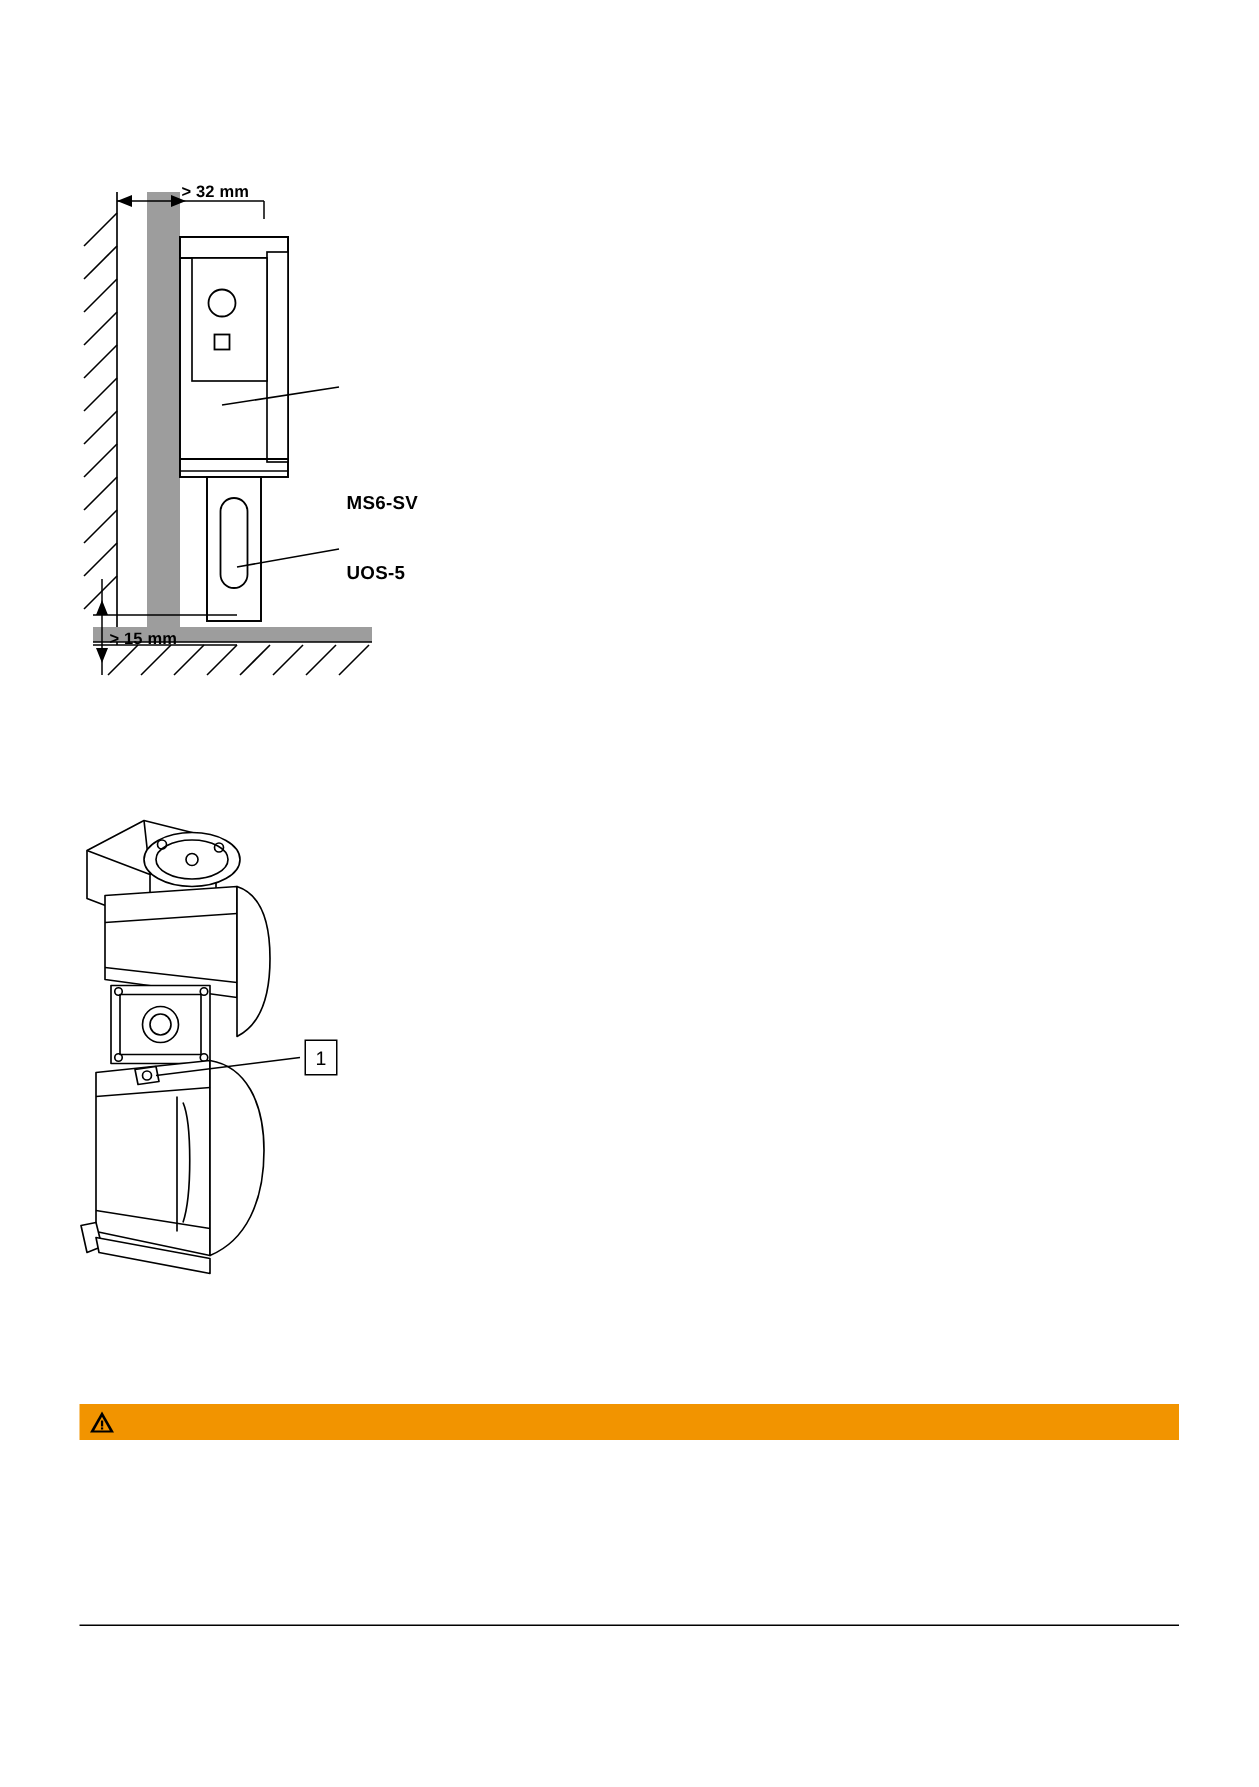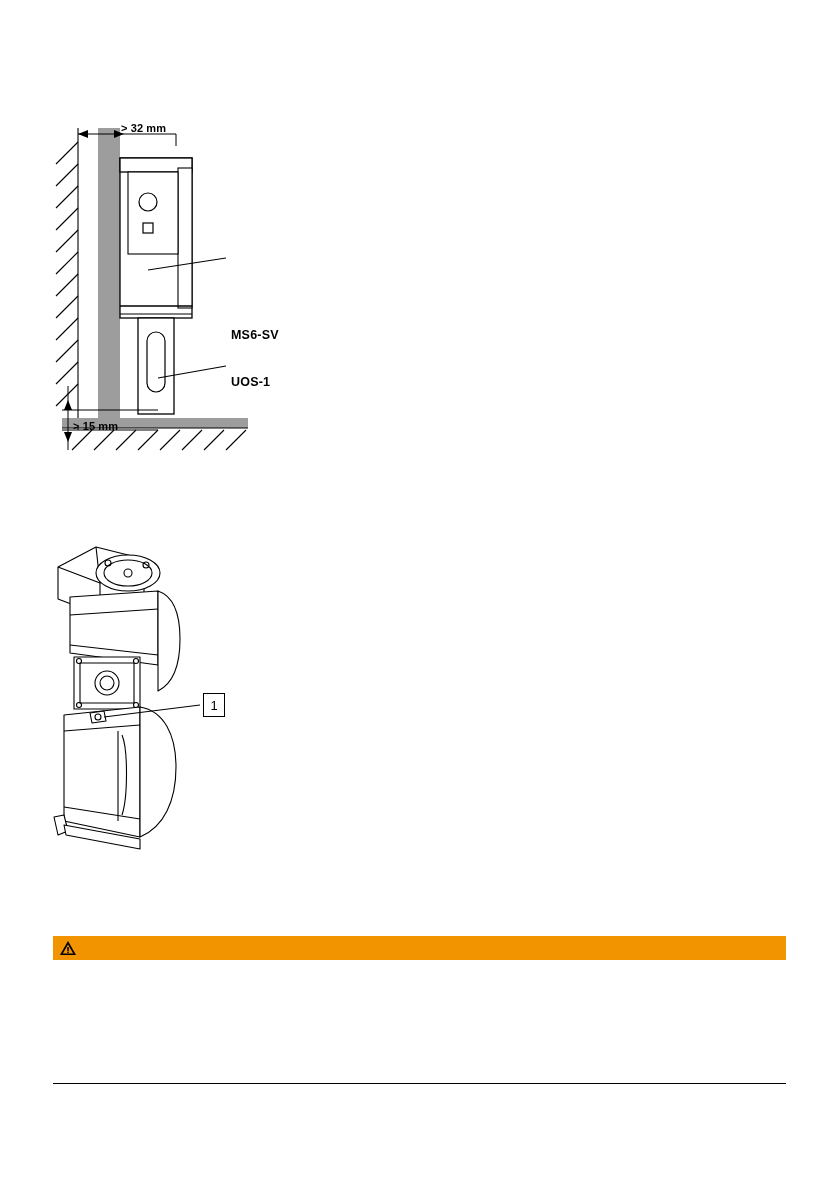--- a/index.html
+++ b/index.html
@@ -199,21 +199,21 @@
         <line x1="14" y1="320" x2="110" y2="320" stroke-width="1"></line>
       </g>
     </svg>
 
     <div class="dim-text dim-32">&gt; 32 mm</div>
 
     <div class="dim-text dim-15">&gt; 15 mm</div>
 
     <div class="label-text callout-ms6">MS6-SV</div>
 
-    <div class="label-text callout-uos">UOS-1</div>
+    <div class="label-text callout-uos">UOS-5</div>
   </div>
 
   <div class="fig-device">
 
     <svg width="260" height="330" viewBox="0 0 260 330">
       <g stroke="#000" fill="#ffffff" stroke-width="1.1" stroke-linejoin="round">
 
         <path d="M10,32 L48,12 L96,24 L96,62 L52,80 L10,64 Z"></path>
         <path d="M48,12 L52,48 L96,24" fill="none"></path>
         <path d="M10,32 L52,48 L52,80" fill="none"></path>

